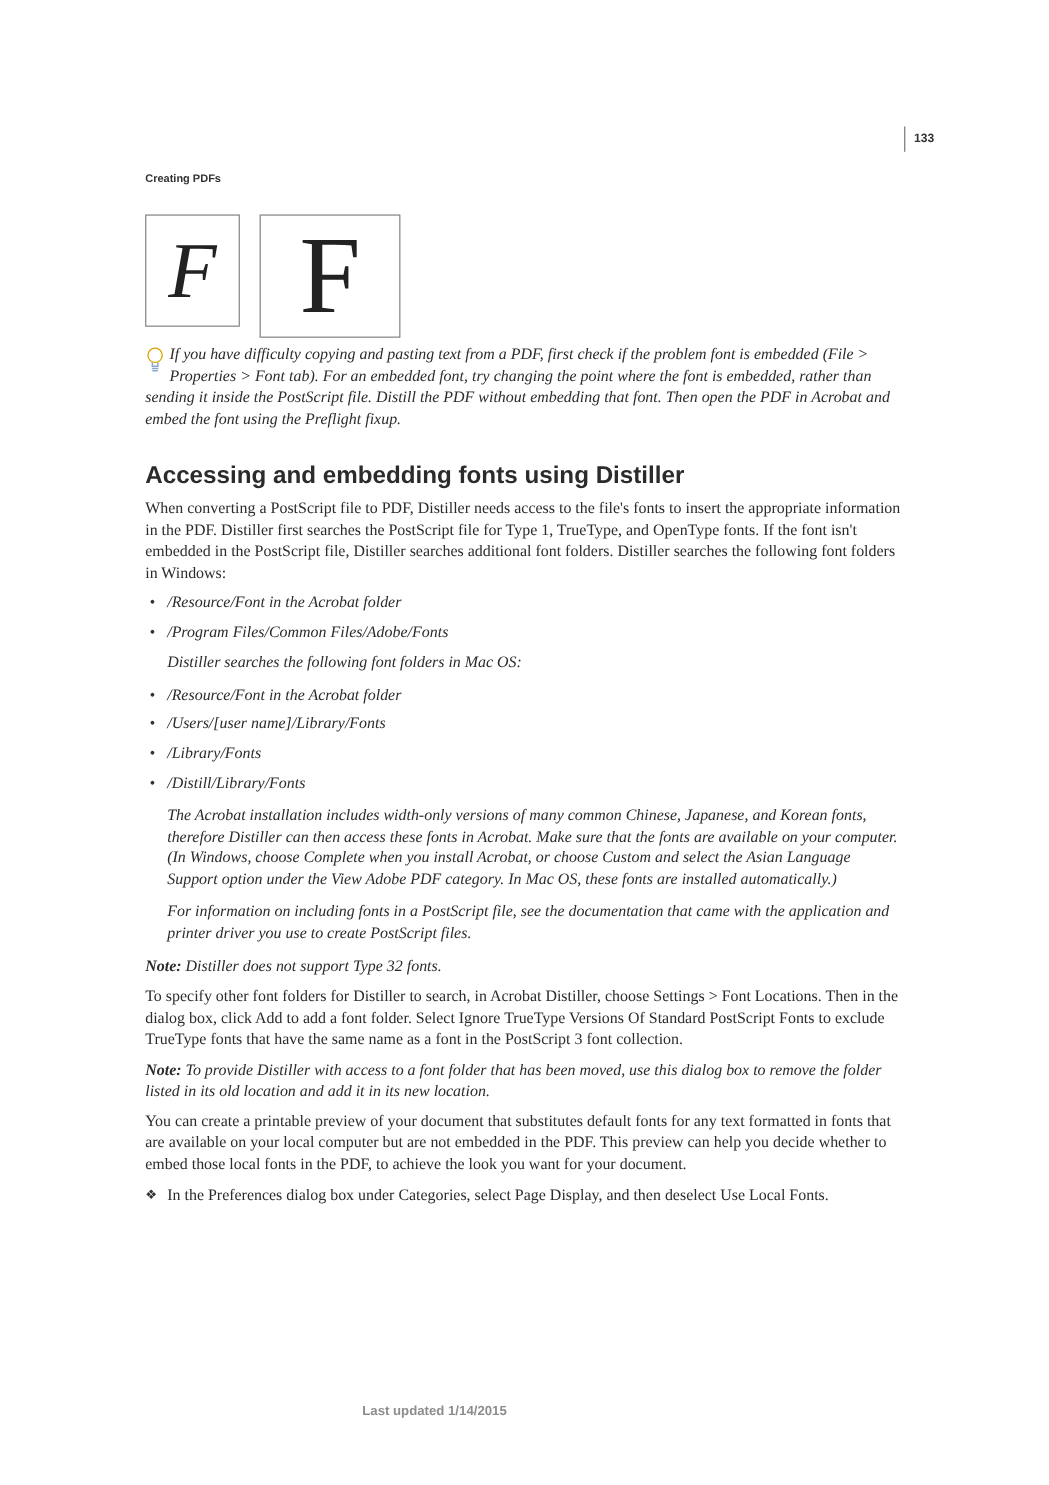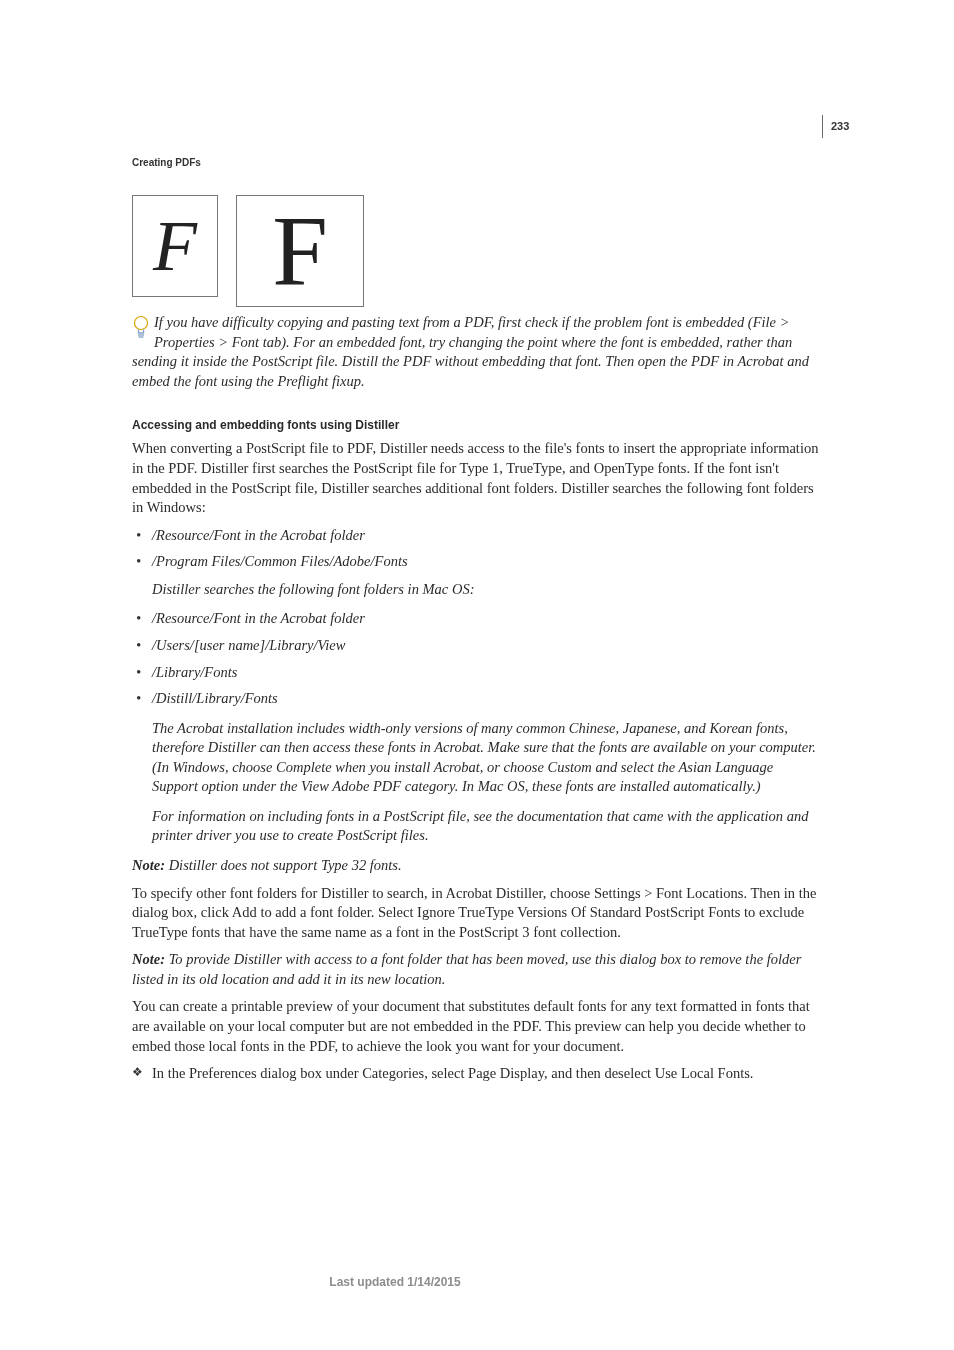--- a/index.html
+++ b/index.html
@@ -79,21 +79,21 @@
     float: left;
     width: 20px;
     height: 28px;
     margin: 2px 2px 0 0;
   }
   .bulb svg { width: 18px; height: 26px; }
 
   h2 {
     font-family: "Myriad Pro", "Helvetica Neue", Arial, sans-serif;
     font-weight: 700;
-    font-size: 12px;
+    font-size: 22px;
     color: #2b2b2b;
     margin: 26px 0 6px 0;
   }
   p { margin: 0 0 8px 0; }
   ul.dots {
     list-style: none;
     padding: 0;
     margin: 4px 0 6px 0;
   }
   ul.dots > li {
@@ -177,21 +177,21 @@
     <ul class="dots">
       <li>/Resource/Font in the Acrobat folder</li>
       <li>
         <span>/Program Files/Common Files/Adobe/Fonts</span>
         <div class="li-body" style="padding-left:0; margin-top:8px;">Distiller searches the following font folders in Mac OS:</div>
       </li>
     </ul>
 
     <ul class="dots">
       <li>/Resource/Font in the Acrobat folder</li>
-      <li>/Users/[user name]/Library/View</li>
+      <li>/Users/[user name]/Library/Fonts</li>
       <li>/Library/Fonts</li>
       <li>
         <span>/Distill/Library/Fonts</span>
         <div class="li-body" style="padding-left:0; margin-top:10px;">The Acrobat installation includes width-only versions of many common Chinese, Japanese, and Korean fonts, therefore Distiller can then access these fonts in Acrobat. Make sure that the fonts are available on your computer. (In Windows, choose Complete when you install Acrobat, or choose Custom and select the Asian Language Support option under the View Adobe PDF category. In Mac OS, these fonts are installed automatically.)</div>
         <div class="li-body" style="padding-left:0;">For information on including fonts in a PostScript file, see the documentation that came with the application and printer driver you use to create PostScript files.</div>
       </li>
     </ul>
 
     <p class="italic">
       <span class="note-strong">Note:</span><span> Distiller does not support Type 32 fonts.</span>
@@ -207,15 +207,15 @@
 
     <ul class="diamond-list">
       <li>
         <span>In the Preferences dialog box under Categories, select Page Display, and then deselect Use Local Fonts.</span>
       </li>
     </ul>
 
   </div>
 </div>
 
-<div class="pagenum-box" style="left: 822px; right:auto;">233</div>
+<div class="pagenum-box" style="left: 822px; right:auto;">133</div>
 
 <div class="footer">Last updated 1/14/2015</div>
 
 </body></html>

